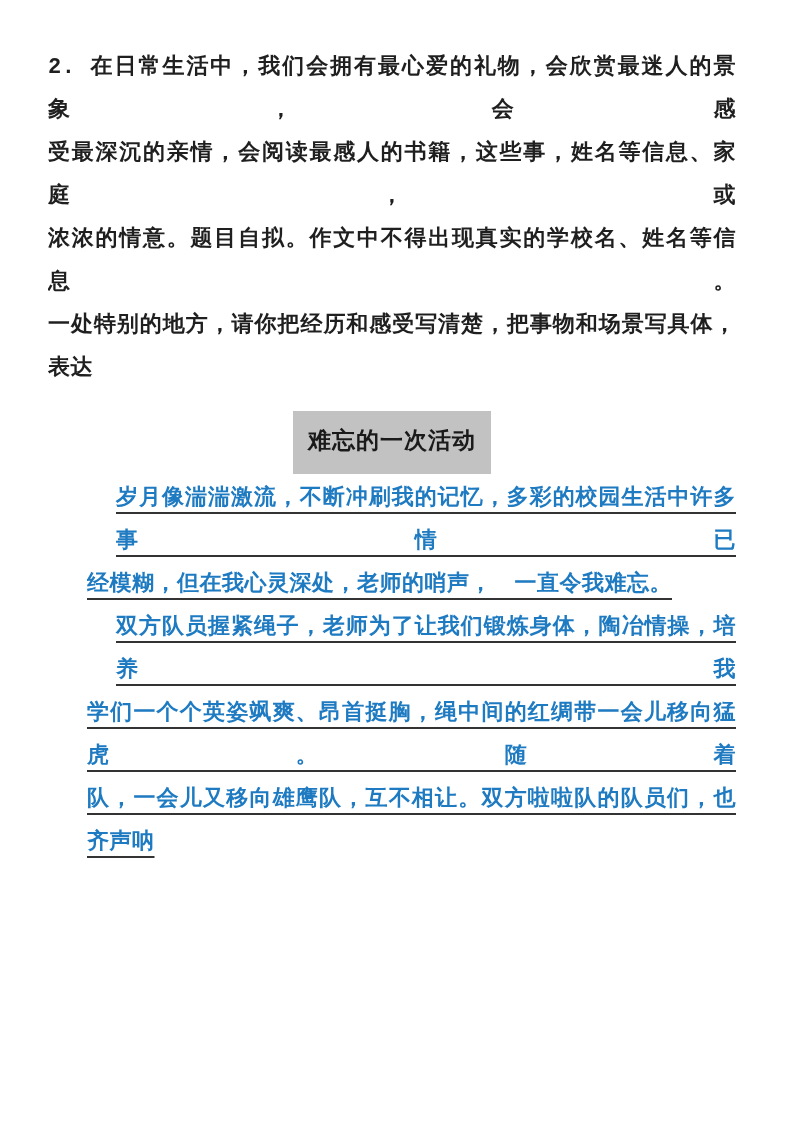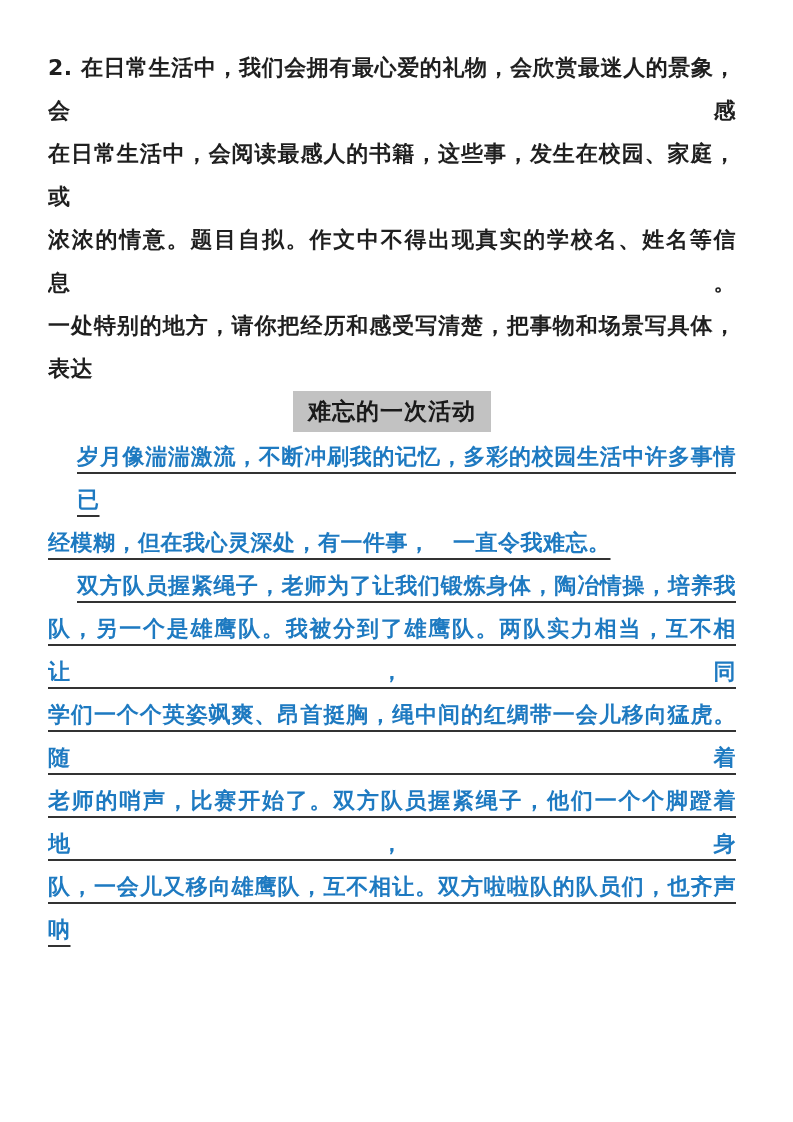--- a/index.html
+++ b/index.html
@@ -12,20 +12,21 @@
     height: 1122px;
     font-family: "DejaVu Sans", sans-serif;
     overflow: hidden;
   }
   .page {
     box-sizing: border-box;
     width: 784px;
     height: 1122px;
     padding: 46px 48px 0 48px;
     background: var(--page-bg, #ffffff);
+    font-family: Liberation Mono, monospace;
   }
   .para {
     font-size: 22px;
     line-height: 43px;
     font-weight: 700;
     letter-spacing: 0.5px;
   }
   .line {
     text-align: justify;
     text-align-last: justify;
@@ -46,55 +47,55 @@
     justify-content: center;
     margin: 1px 0 3px 0;
   }
   .essay-title {
     display: inline-block;
     background: var(--title-bg, #c2c2c2);
     color: var(--title-color, #1a1a1a);
     font-size: 23px;
     font-weight: 700;
     line-height: 39px;
-    padding: 1px 15px;
+    padding: 12px 15px;
     letter-spacing: 1px;
+    margin-top: 20px;
   }
   .essay {
     color: var(--essay-color, #1e7ac1);
   }
   .essay .line {
     text-decoration: underline;
     text-decoration-color: var(--underline-color, #333333);
     text-decoration-thickness: 2px;
     text-underline-offset: 8px;
+    margin-left: 39px;
   }
 </style>
 </head>
 <body>
 
 <div class="page">
 
   <div class="para prompt">
       <div class="line">2. 在日常生活中，我们会拥有最心爱的礼物，会欣赏最迷人的景象，会感</div>
-      <div class="line">在日常生活中，会阅读最感人的书籍，这些事，发生在校园、家庭，或</div>
+      <div class="line">受最深沉的亲情，会阅读最感人的书籍，这些事，姓名等信息、家庭，或</div>
       <div class="line">浓浓的情意。题目自拟。作文中不得出现真实的学校名、姓名等信息。</div>
       <div class="line">一处特别的地方，请你把经历和感受写清楚，把事物和场景写具体，表达</div>
     </div>
 
   <div class="title-row">
     <span class="essay-title">难忘的一次活动</span>
   </div>
 
   <div class="para essay indent-first">
       <div class="line">岁月像湍湍激流，不断冲刷我的记忆，多彩的校园生活中许多事情已</div>
-      <div class="line">经模糊，但在我心灵深处，有一件事，　一直令我难忘。</div>
+      <div class="line">经模糊，但在我心灵深处，老师的哨声，　一直令我难忘。</div>
     </div>
 
   <div class="para essay indent-first">
       <div class="line">双方队员握紧绳子，老师为了让我们锻炼身体，陶冶情操，培养我</div>
-      <div class="line">队，另一个是雄鹰队。我被分到了雄鹰队。两队实力相当，互不相让，同</div>
       <div class="line">学们一个个英姿飒爽、昂首挺胸，绳中间的红绸带一会儿移向猛虎。随着</div>
-      <div class="line">老师的哨声，比赛开始了。双方队员握紧绳子，他们一个个脚蹬着地，身</div>
       <div class="line">队，一会儿又移向雄鹰队，互不相让。双方啦啦队的队员们，也齐声呐</div>
     </div>
 
 </div>
 
 </body></html>

